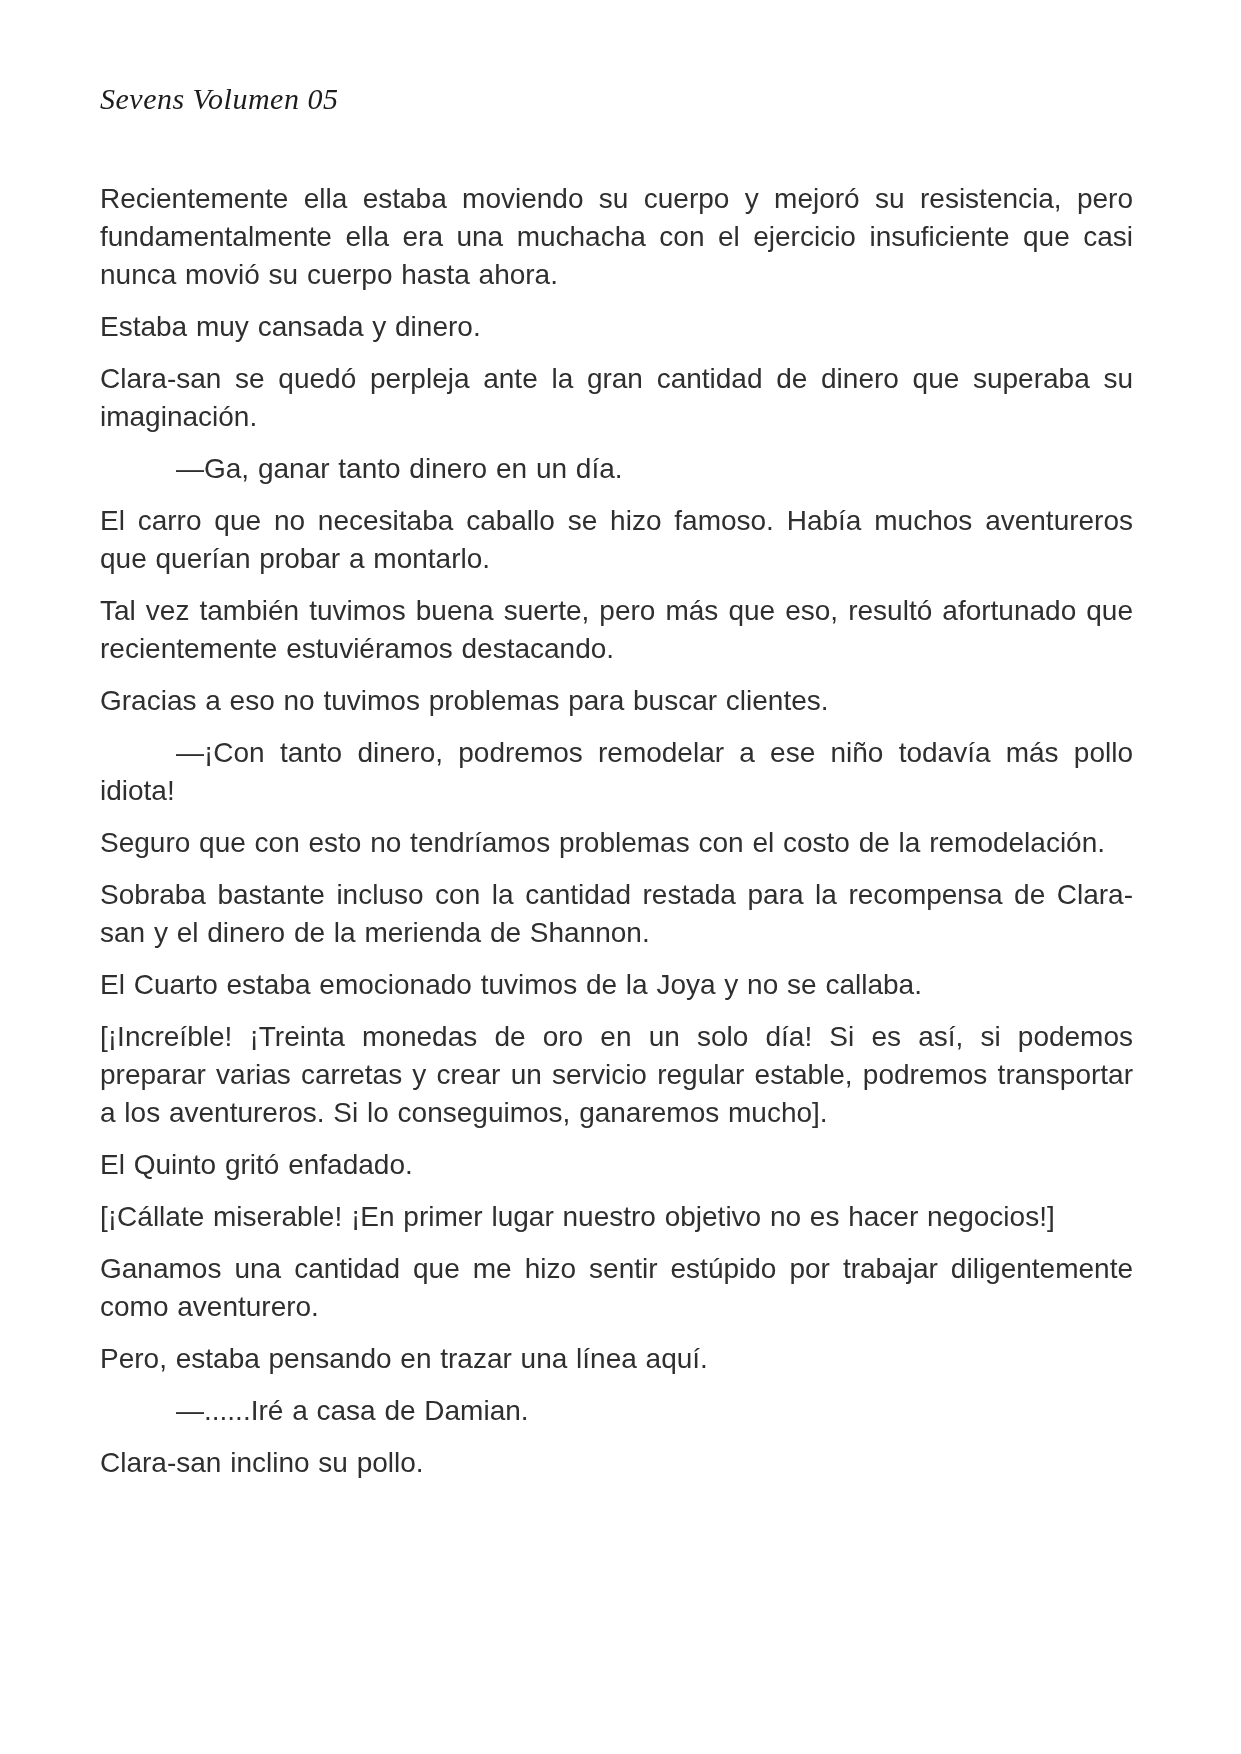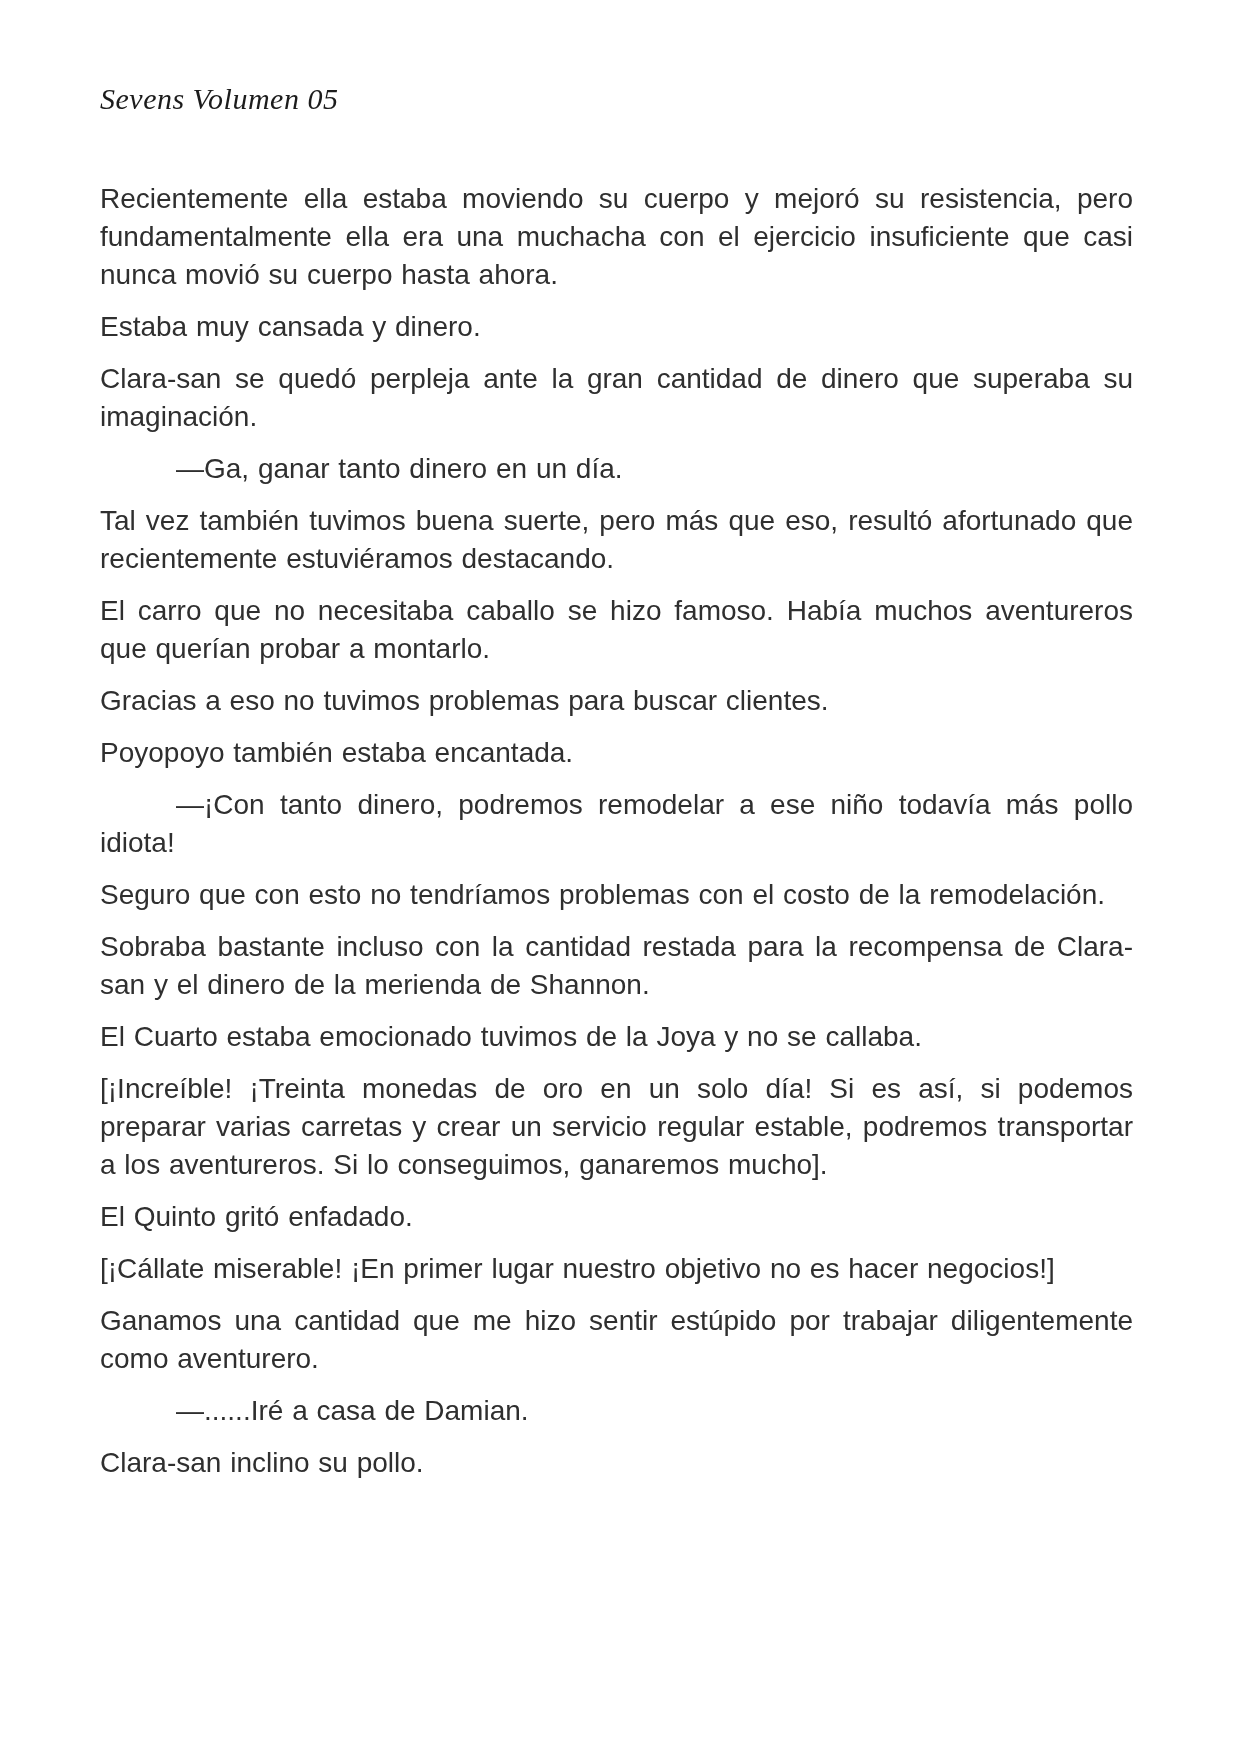--- a/index.html
+++ b/index.html
@@ -86,32 +86,32 @@
 
   <div class="page-header">
     <span class="script-text header-title">Sevens Volumen 05</span>
   </div>
 
   <div class="body-text">
     <p>Recientemente ella estaba moviendo su cuerpo y mejoró su resistencia, pero fundamentalmente ella era una muchacha con el ejercicio insuficiente que casi nunca movió su cuerpo hasta ahora.</p>
     <p>Estaba muy cansada y dinero.</p>
     <p>Clara-san se quedó perpleja ante la gran cantidad de dinero que superaba su imaginación.</p>
     <p class="indent">—Ga, ganar tanto dinero en un día.</p>
+    <p>El carro que no necesitaba caballo se hizo famoso. Había muchos aventureros que querían probar a montarlo.</p>
     <p>Tal vez también tuvimos buena suerte, pero más que eso, resultó afortunado que recientemente estuviéramos destacando.</p>
-    <p>El carro que no necesitaba caballo se hizo famoso. Había muchos aventureros que querían probar a montarlo.</p>
     <p>Gracias a eso no tuvimos problemas para buscar clientes.</p>
-    <p>Poyopoyo también estaba encantada.</p>
     <p class="indent">—¡Con tanto dinero, podremos remodelar a ese niño todavía más pollo idiota!</p>
     <p>Seguro que con esto no tendríamos problemas con el costo de la remodelación.</p>
     <p>Sobraba bastante incluso con la cantidad restada para la recompensa de Clara-san y el dinero de la merienda de Shannon.</p>
     <p>El Cuarto estaba emocionado tuvimos de la Joya y no se callaba.</p>
     <p>[¡Increíble! ¡Treinta monedas de oro en un solo día! Si es así, si podemos preparar varias carretas y crear un servicio regular estable, podremos transportar a los aventureros. Si lo conseguimos, ganaremos mucho].</p>
     <p>El Quinto gritó enfadado.</p>
     <p>[¡Cállate miserable! ¡En primer lugar nuestro objetivo no es hacer negocios!]</p>
     <p>Ganamos una cantidad que me hizo sentir estúpido por trabajar diligentemente como aventurero.</p>
+    <p>Pero, estaba pensando en trazar una línea aquí.</p>
     <p class="indent">—......Iré a casa de Damian.</p>
     <p>Clara-san inclino su pollo.</p>
   </div>
 
   <div class="page-footer-rule">
     <div class="rule-thick"></div>
     <div class="rule-thin"></div>
   </div>
 
 

